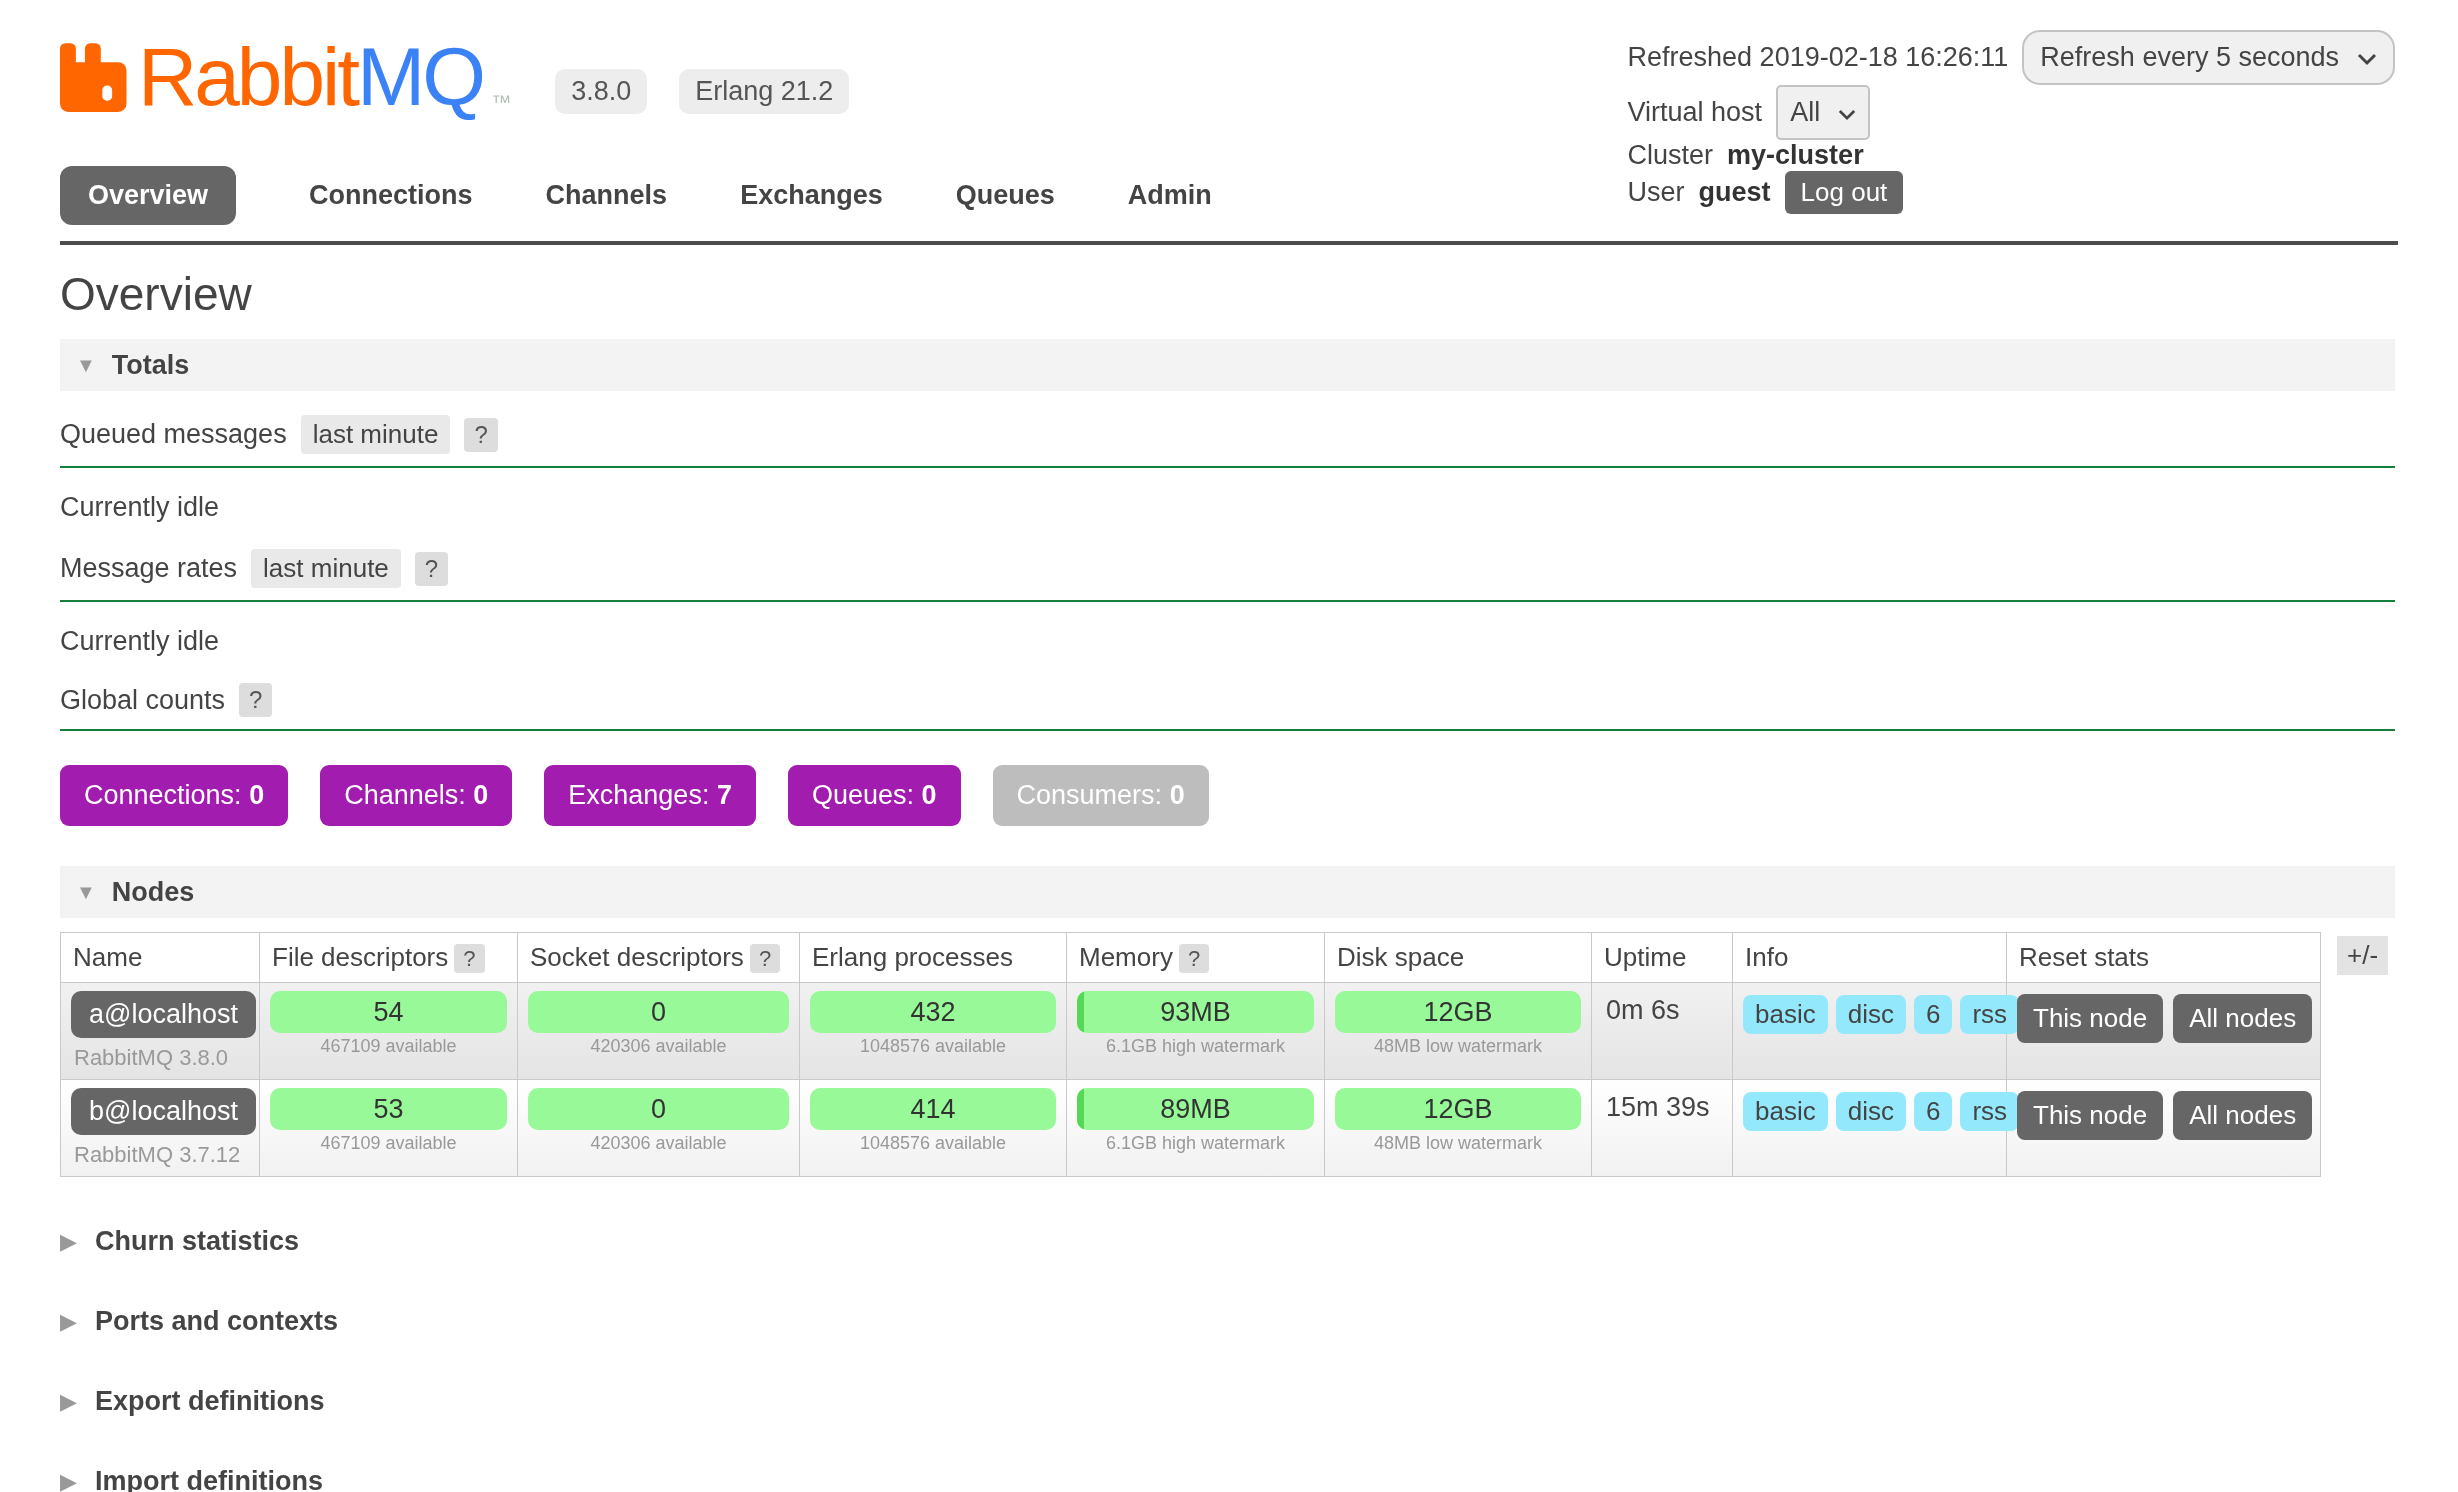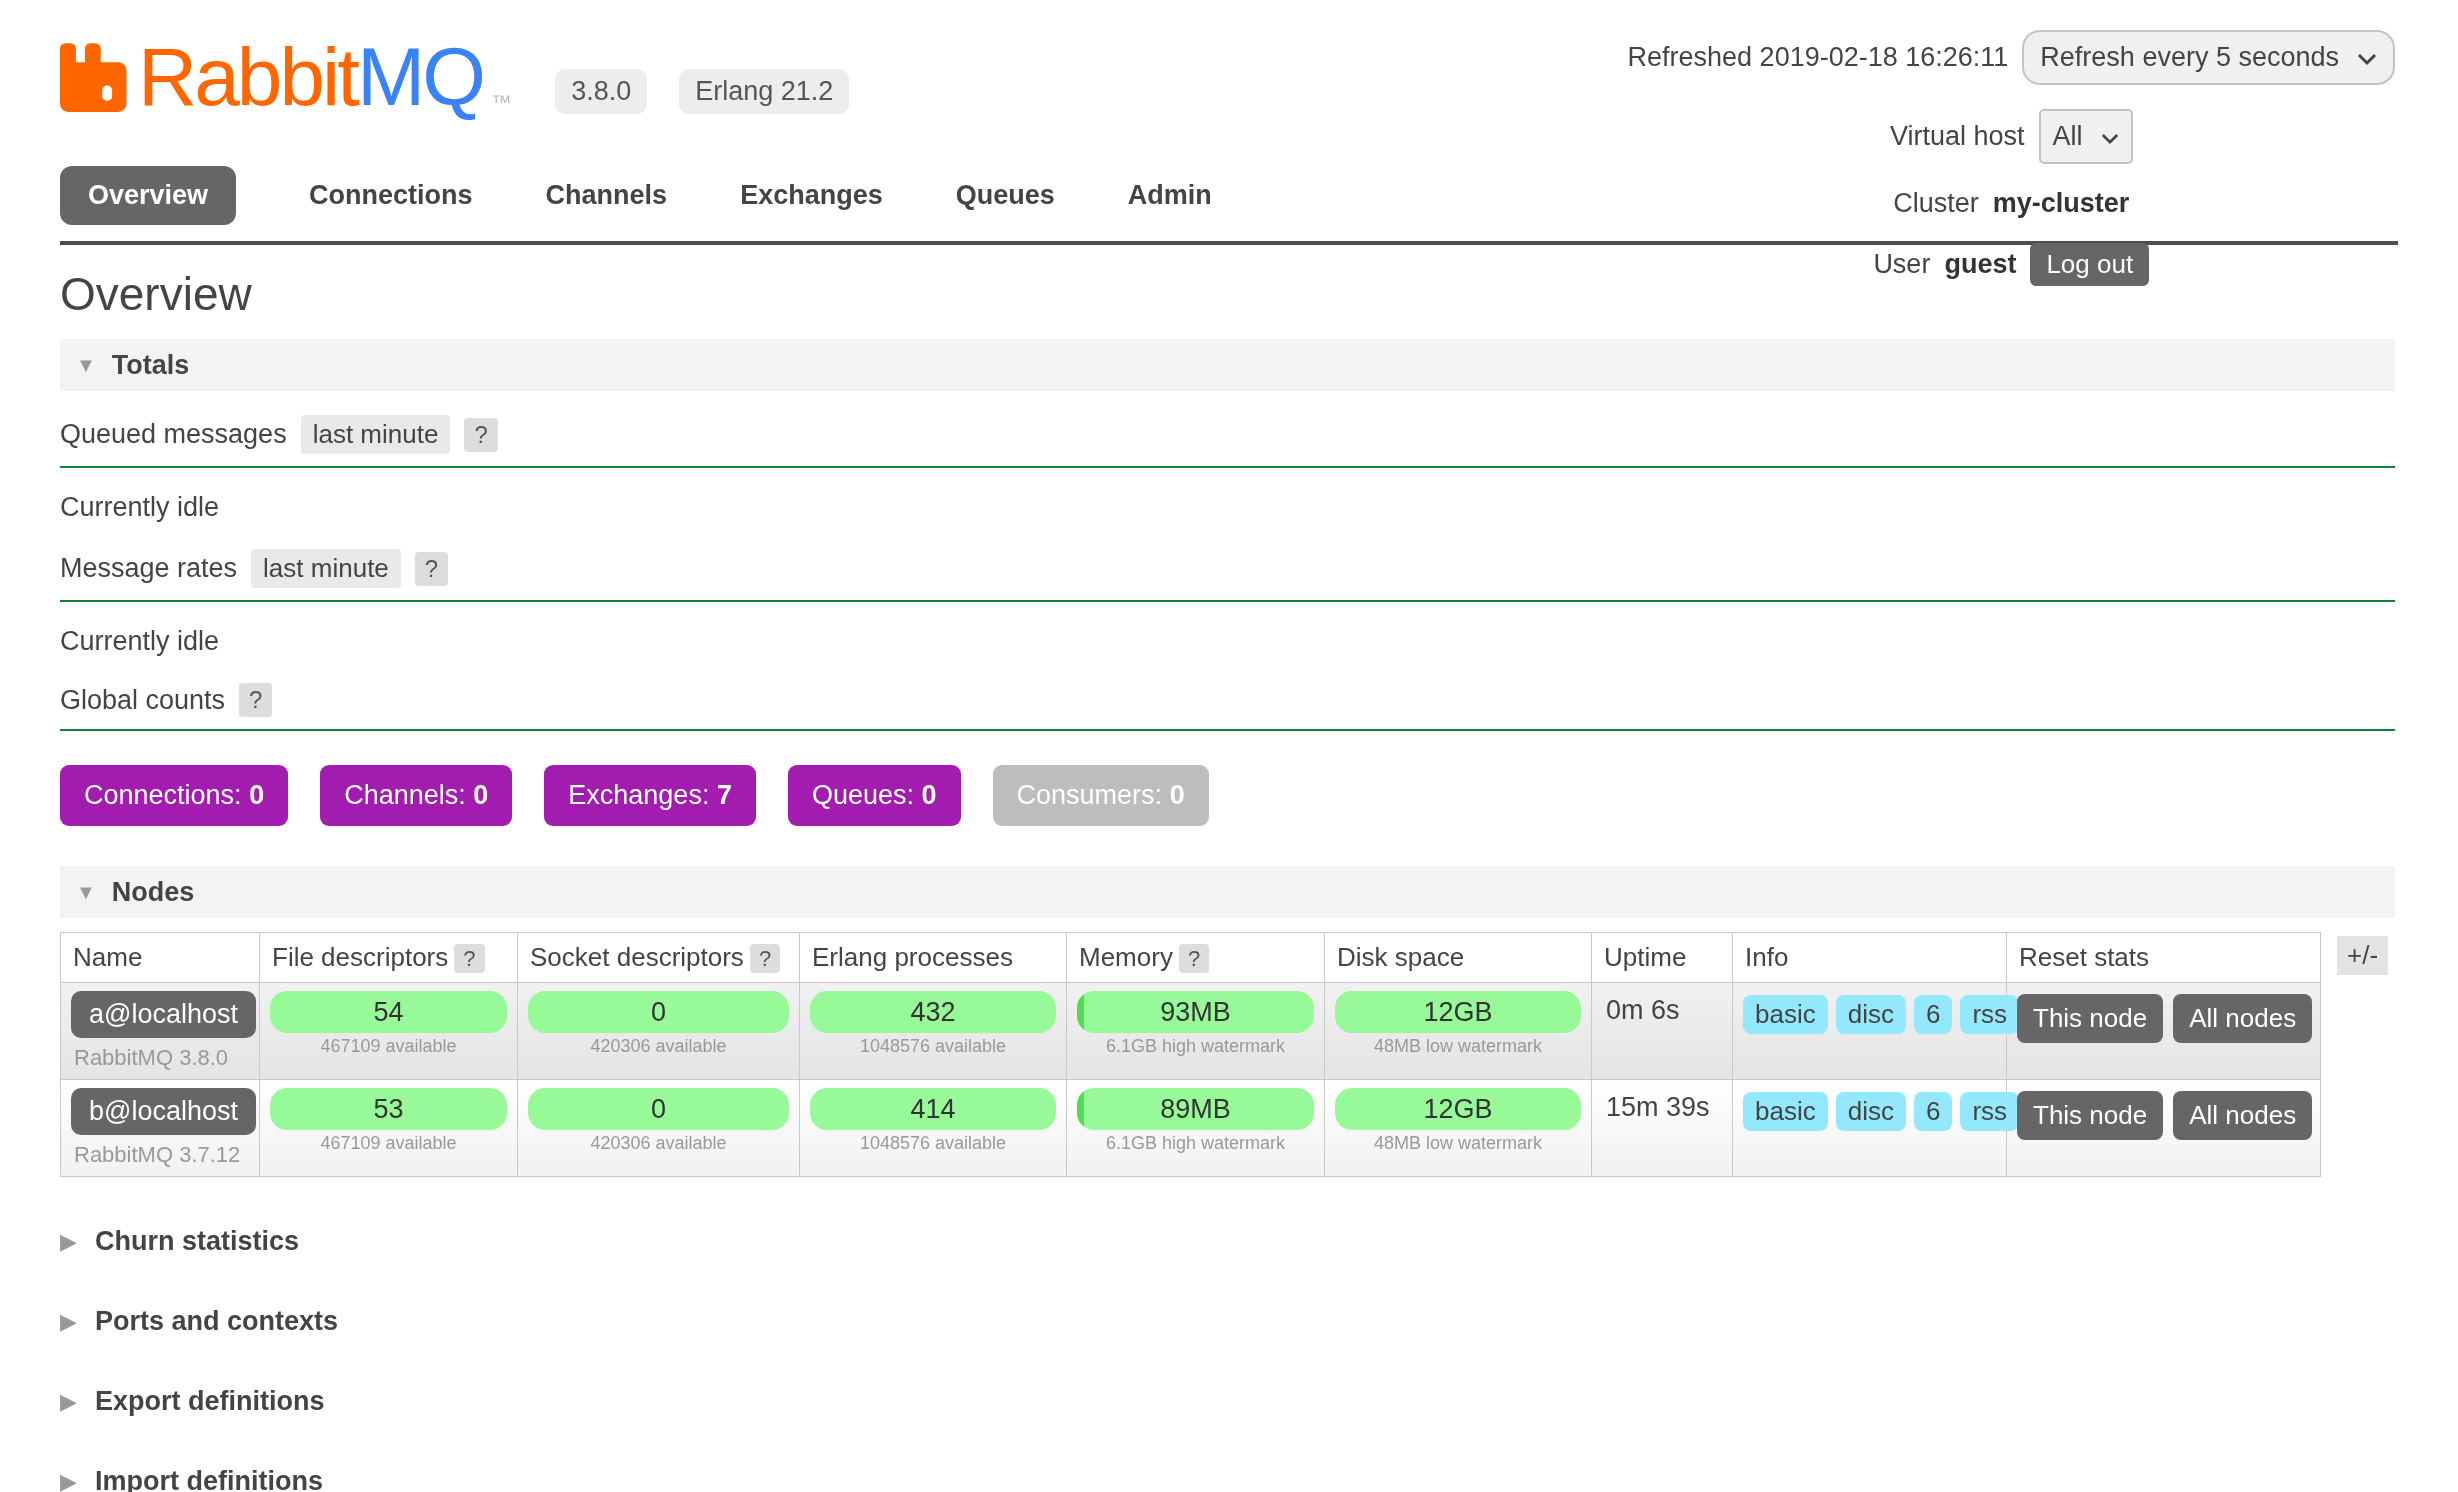--- a/index.html
+++ b/index.html
@@ -10,21 +10,21 @@
   .header{position:relative;padding:34px 63px 0 60px;}
   .logo-row{display:flex;align-items:flex-end;gap:10px;}
   .logo-mark{flex:0 0 auto;margin-bottom:2px;}
   .logo-text{font-size:82px;letter-spacing:-3px;line-height:86px;white-space:nowrap;}
   .logo-text .orange{color:#ff6600;}
   .logo-text .gray{color:#3b82f6;}
   .tm{font-size:20px;color:#b3bfb3;margin:0 0 6px -2px;}
   .ver-badges{display:flex;gap:32px;margin:0 0 6px 34px;}
   .ver-badge{background:#ededed;color:#555;font-size:27px;padding:7px 16px;border-radius:10px;white-space:nowrap;}
 
-  .top-right{position:absolute;top:30px;right:63px;display:flex;flex-direction:column;align-items:center;gap:24px;}
+  .top-right{position:absolute;top:30px;right:63px;display:flex;flex-direction:column;align-items:flex-start;gap:0;}
   .refresh-row,.vhost-row,.cluster-row,.user-row{display:flex;align-items:center;gap:14px;font-size:27px;color:#444;}
   .selectbox{display:flex;align-items:center;justify-content:space-between;gap:18px;
     background:#f0f0f0;border:2px solid #c3c3c3;border-radius:5px;padding:10px 16px;cursor:pointer;}
   .selectbox.small{padding:10px 12px;}
   .bold{font-weight:bold;color:#333;}
   .logout-btn{background:#666;color:#fff;border:none;border-radius:6px;font-size:26px;
     padding:6px 16px;font-family:inherit;cursor:pointer;}
 
   
   .nav{display:flex;align-items:center;gap:73px;margin:46px 0 0 60px;}
@@ -63,21 +63,21 @@
   table.nodes th{background:#fff;font-weight:400;font-size:26px;color:#444;text-align:left;
     padding:9px 12px;white-space:nowrap;}
   table.nodes th .help-badge{font-size:22px;padding:2px 9px;margin-left:6px;}
   tr.alt1{background:linear-gradient(#f1f1f1,#e4e4e4);}
   tr.alt2{background:linear-gradient(#ffffff,#f1f1f1);}
   td.name-cell{padding:8px 10px;}
   .node-pill{display:inline-block;background:#666;color:#fff;font-size:27px;border-radius:10px;
     padding:8px 18px;cursor:pointer;}
   .node-version{color:#999;font-size:22px;margin:7px 0 0 3px;white-space:nowrap;}
   td.bar-cell{padding:8px 10px;}
-  .gbar{position:relative;background:#98f998;border-radius:17px;height:42px;line-height:42px;
+  .gbar{position:relative;background:#98f998;border-radius:10px;height:42px;line-height:42px;
     text-align:center;font-size:27px;color:#333;overflow:hidden;}
   .gbar .used{position:absolute;left:0;top:0;bottom:0;width:3%;background:#55d855;}
   .gbar .val{position:relative;}
   .bar-caption{color:#999;font-size:18px;text-align:center;margin-top:3px;white-space:nowrap;}
   td.uptime-cell{padding:12px 14px;font-size:27px;color:#444;white-space:nowrap;}
   td.info-cell{padding:12px 10px;}
   .tags{display:flex;gap:8px;align-items:center;}
   .tag{background:#93e9fb;color:#444;font-size:26px;padding:4px 12px;border-radius:8px;white-space:nowrap;}
   td.reset-cell{padding:11px 10px;}
   .reset-btns{display:flex;gap:10px;}

